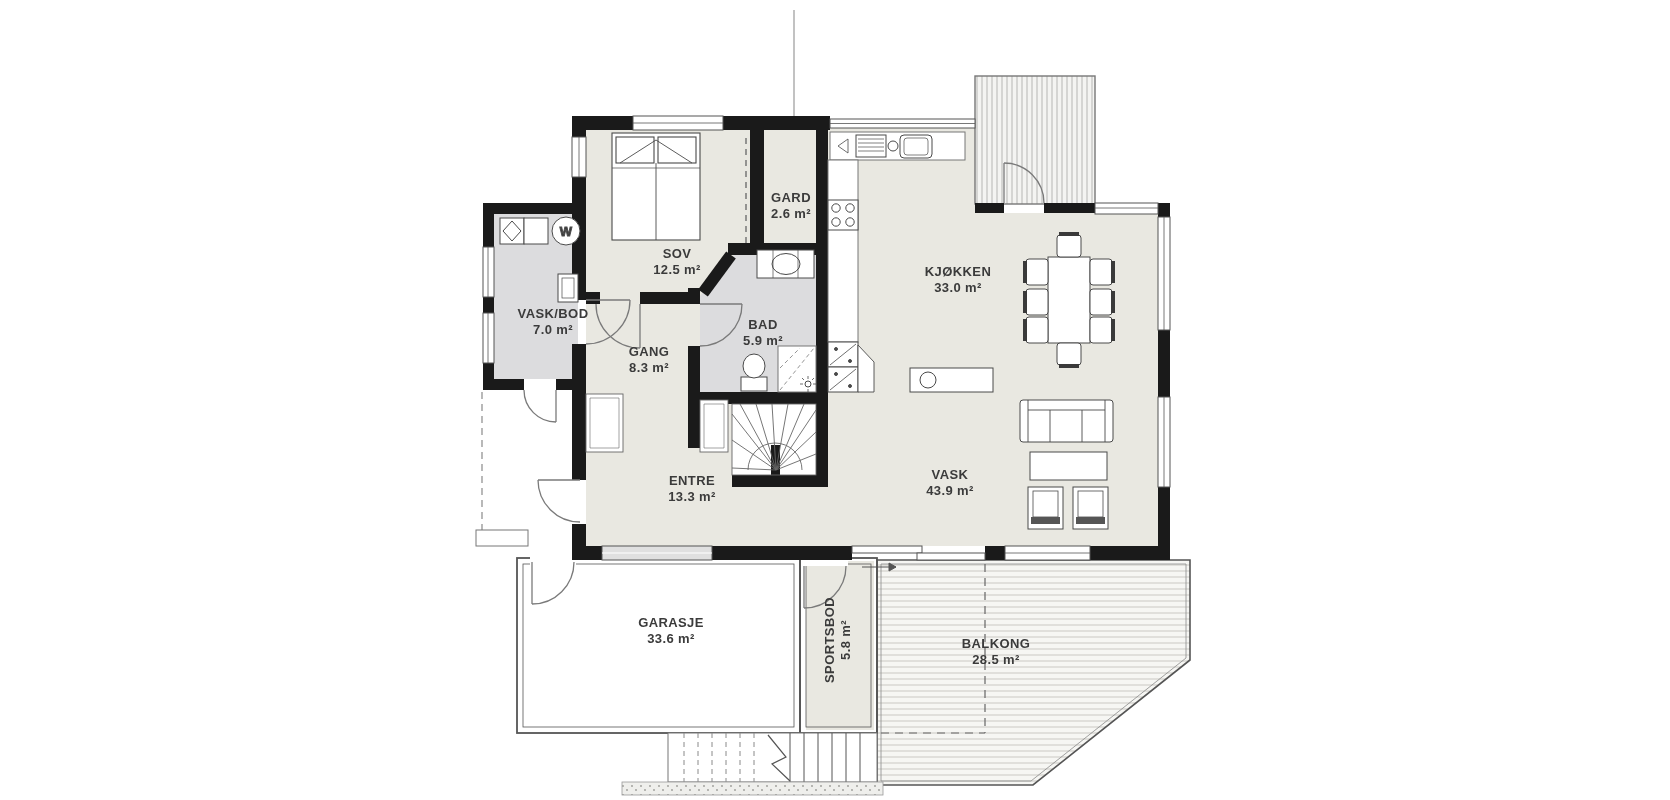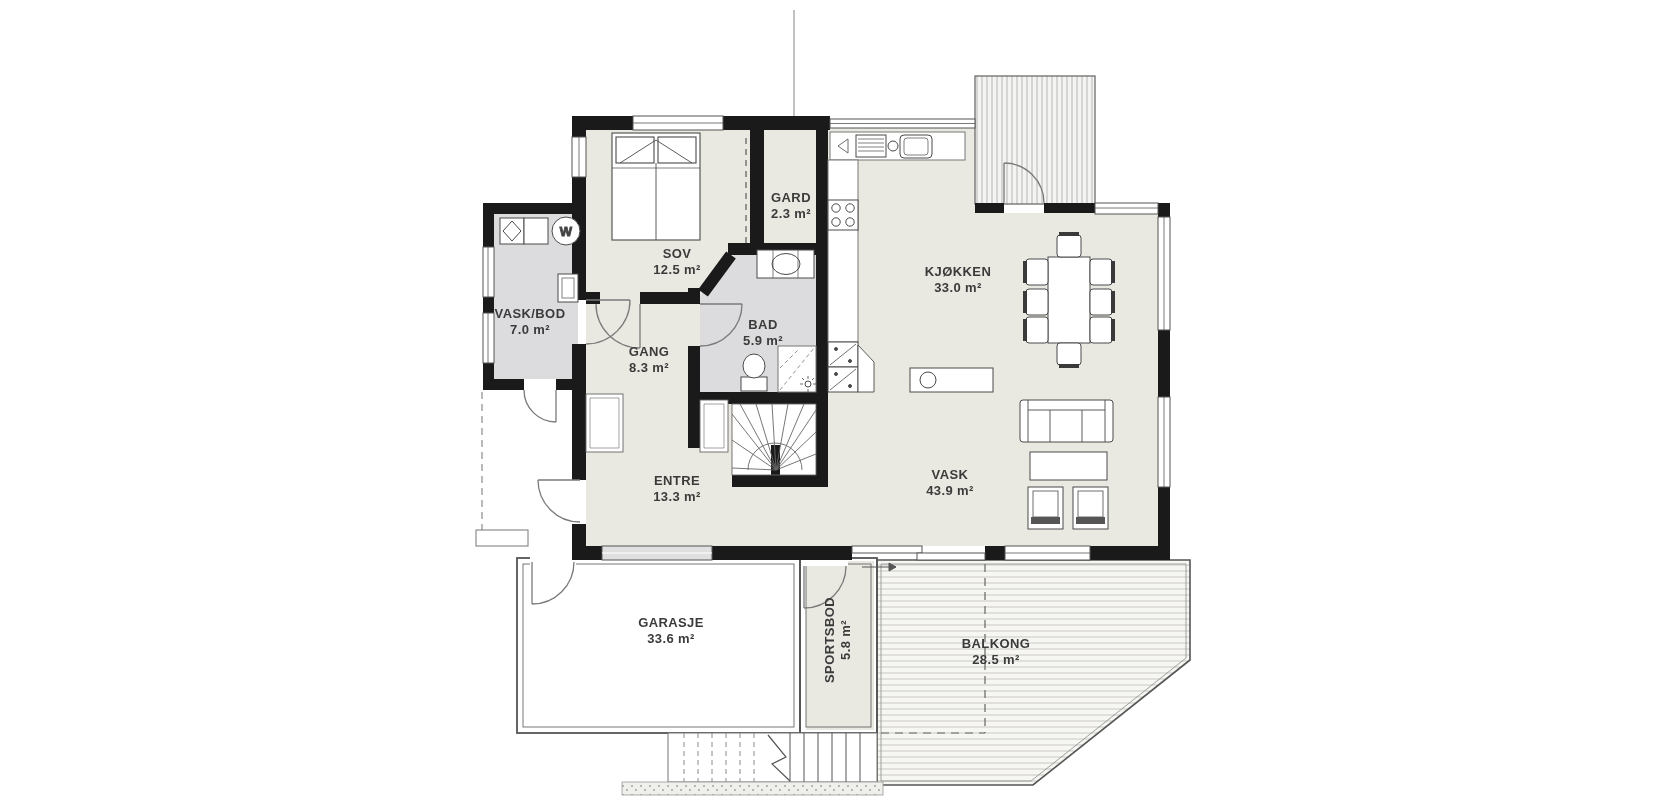--- a/index.html
+++ b/index.html
@@ -383,35 +383,35 @@
   </g>
 </svg>
 
 <div>
   <div class="room-label" style="left:677px;top:262px">
     <span class="rname">SOV</span>
     <span class="rarea">12.5 m²</span>
   </div>
   <div class="room-label" style="left:791px;top:206px">
     <span class="rname">GARD</span>
-    <span class="rarea">2.3 m²</span>
-  </div>
-  <div class="room-label" style="left:530px;top:322px">
+    <span class="rarea">2.6 m²</span>
+  </div>
+  <div class="room-label" style="left:553px;top:322px">
     <span class="rname">VASK/BOD</span>
     <span class="rarea">7.0 m²</span>
   </div>
   <div class="room-label" style="left:649px;top:360px">
     <span class="rname">GANG</span>
     <span class="rarea">8.3 m²</span>
   </div>
   <div class="room-label" style="left:763px;top:333px">
     <span class="rname">BAD</span>
     <span class="rarea">5.9 m²</span>
   </div>
-  <div class="room-label" style="left:677px;top:489px">
+  <div class="room-label" style="left:692px;top:489px">
     <span class="rname">ENTRE</span>
     <span class="rarea">13.3 m²</span>
   </div>
   <div class="room-label" style="left:958px;top:280px">
     <span class="rname">KJØKKEN</span>
     <span class="rarea">33.0 m²</span>
   </div>
   <div class="room-label" style="left:950px;top:483px">
     <span class="rname">VASK</span>
     <span class="rarea">43.9 m²</span>

